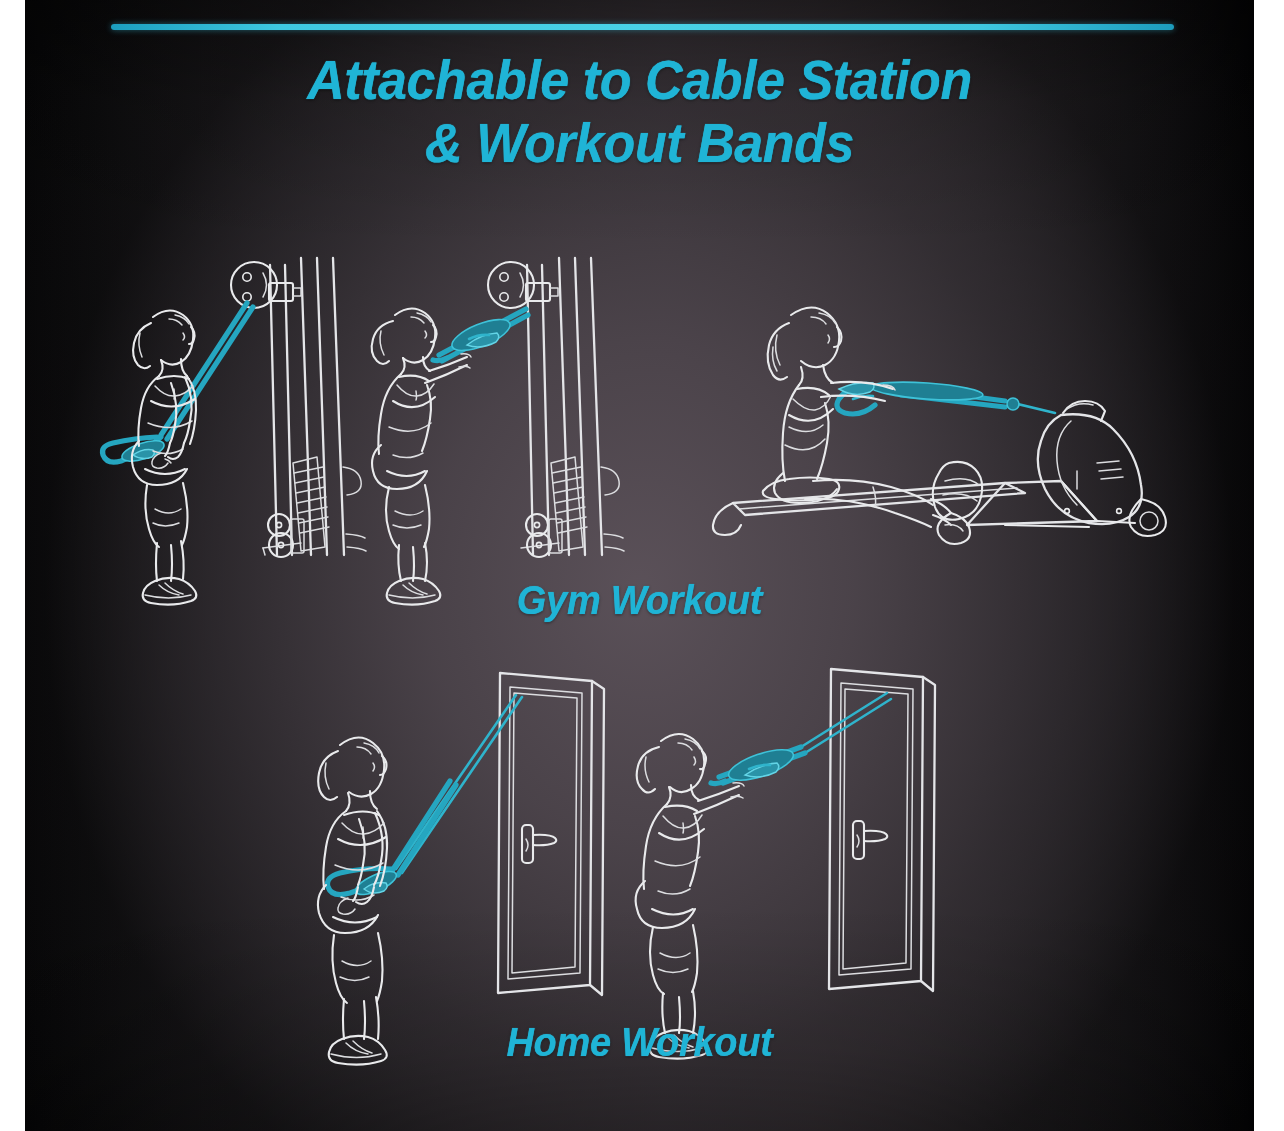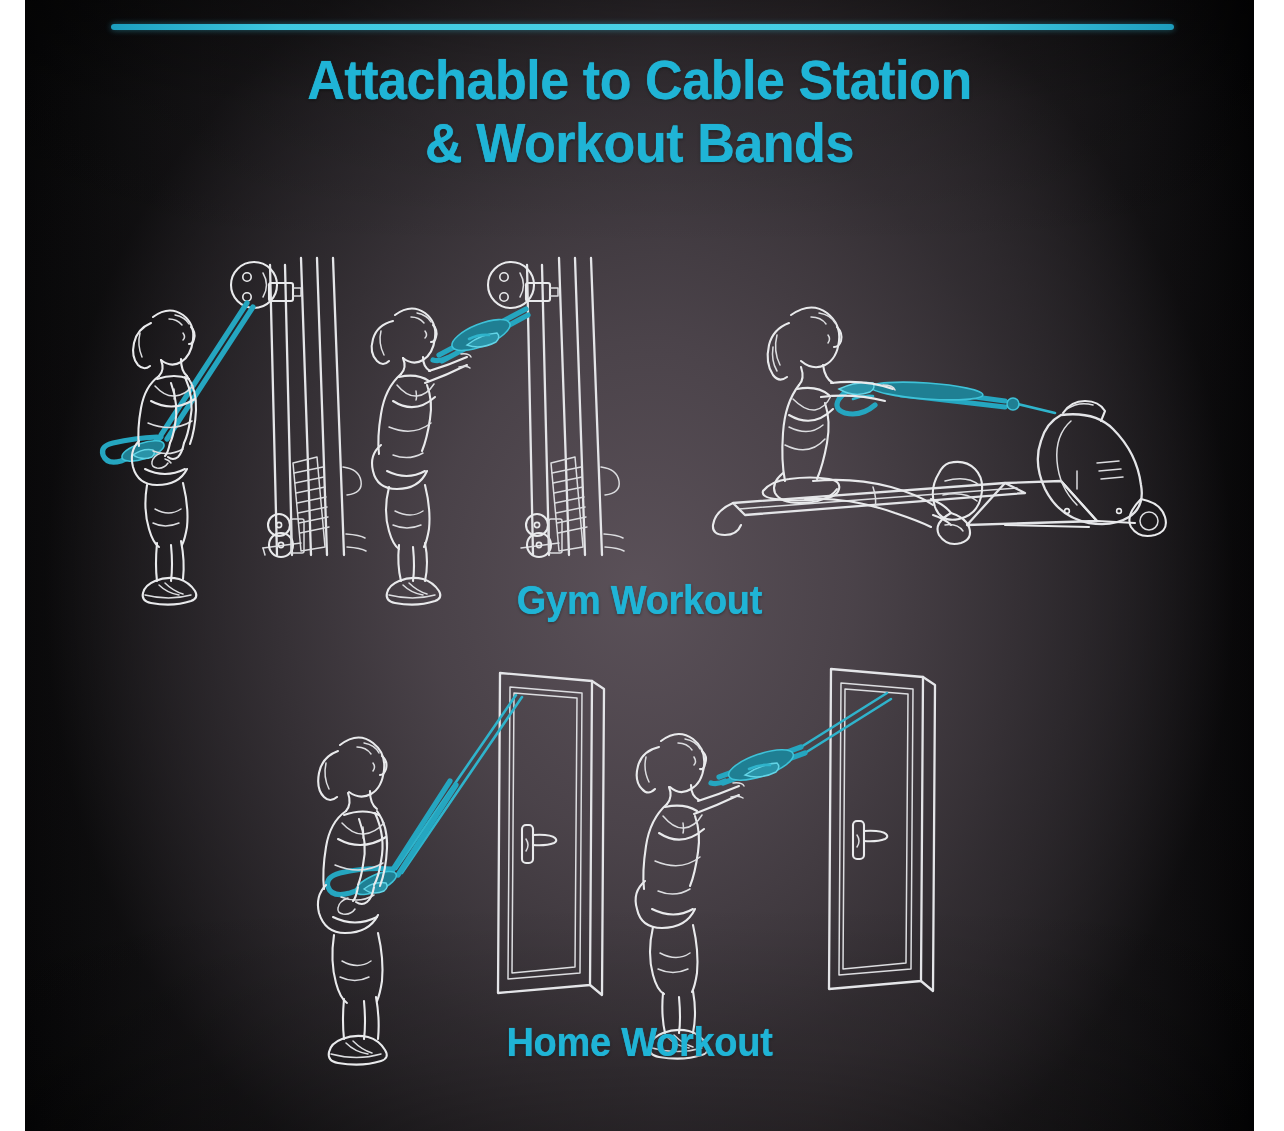--- a/index.html
+++ b/index.html
@@ -25,21 +25,21 @@
     overflow:hidden;
   }
   
   #stage:after{
     content:"";position:absolute;inset:0;pointer-events:none;
     background:linear-gradient(180deg,
         rgba(0,0,0,0.42) 0%, rgba(0,0,0,0.10) 9%,
         rgba(0,0,0,0) 22%, rgba(0,0,0,0) 80%,
         rgba(0,0,0,0.14) 93%, rgba(0,0,0,0.30) 100%);
   }
-  #content{position:absolute;inset:0;z-index:3;}
+  #content{position:absolute;inset:0;z-index:3;font-style:italic;}
 
   
   #top-rule{
     position:absolute;left:86px;top:24px;width:1063px;height:6px;
     border-radius:3px;
     background:linear-gradient(90deg,#1c9fc0 0%,#3ec8e0 16%,#49d2e6 50%,#3ec7df 82%,#1d9cbd 100%);
     box-shadow:0 0 6px rgba(60,200,230,0.45);
   }
 
   

